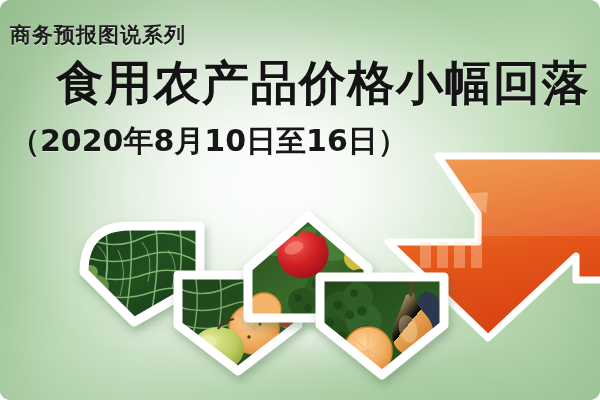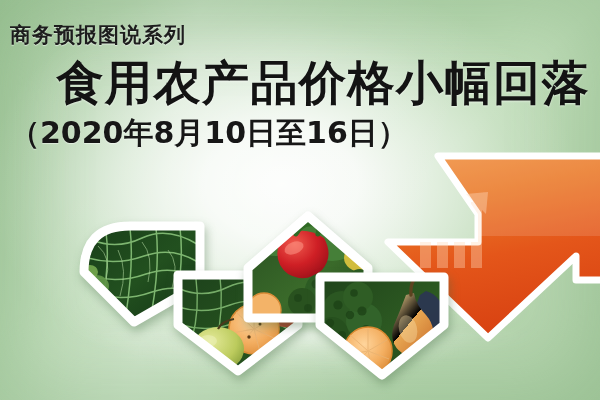--- a/index.html
+++ b/index.html
@@ -7,20 +7,21 @@
     padding: 0;
     background: #ffffff;
   }
   #poster {
     position: relative;
     width: 600px;
     height: 400px;
     overflow: hidden;
     font-family: "DejaVu Sans", "Liberation Sans", sans-serif;
     background: #86efac;
+    border-radius: 10px;
   }
 
   
   .bg-base {
     position: absolute;
     inset: 0;
     background: linear-gradient(135deg, #a3c79c 0%, #b2d4ab 35%, #bfdcb8 60%, #aecfa7 100%);
   }
   .bg-glow {
     position: absolute;
@@ -69,21 +70,21 @@
     font-size: 47px;
     font-weight: 700;
     color: #131313;
     letter-spacing: 1.5px;
     line-height: 1.05;
     text-shadow: 0 1px 2px rgba(255,255,255,0.5);
     white-space: nowrap;
     text-align: right;
   }
   .daterange {
-    margin-top: 9px;
+    margin-top: 17px;
     font-size: 30px;
     font-weight: 700;
     color: #171717;
     letter-spacing: 0px;
     line-height: 1.1;
     text-shadow: 0 1px 1px rgba(255,255,255,0.5);
     white-space: nowrap;
   }
 
   

